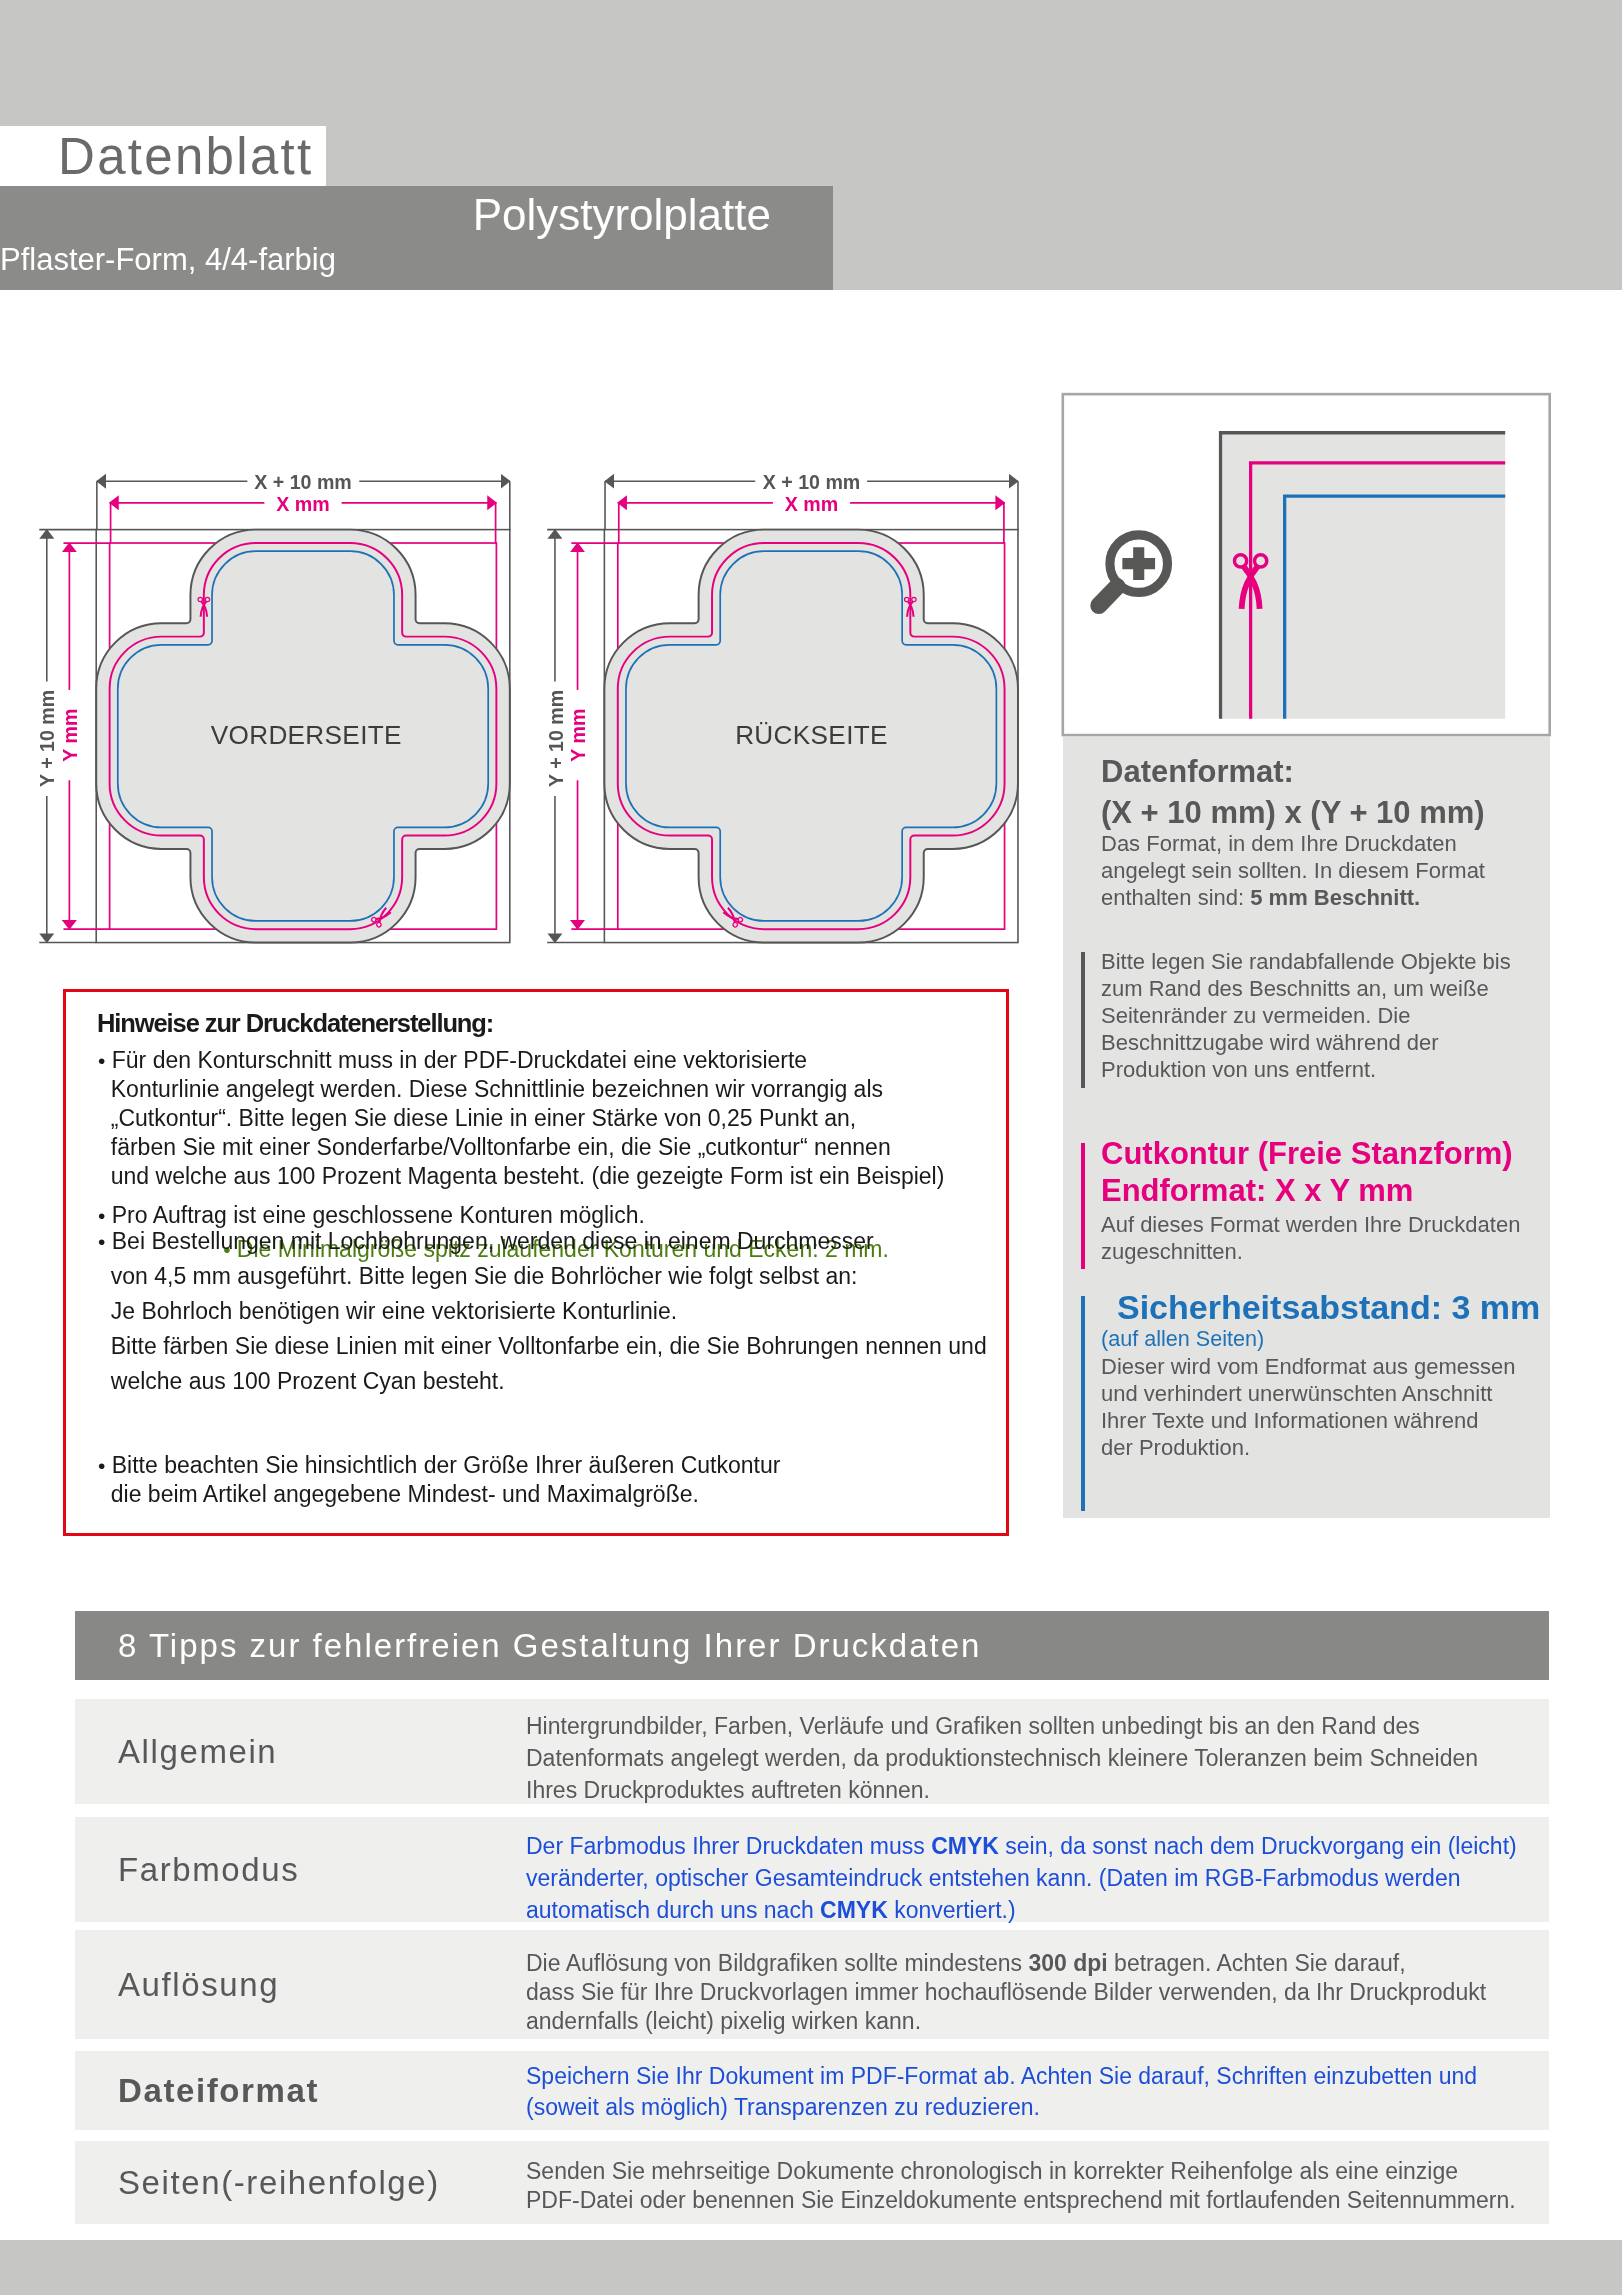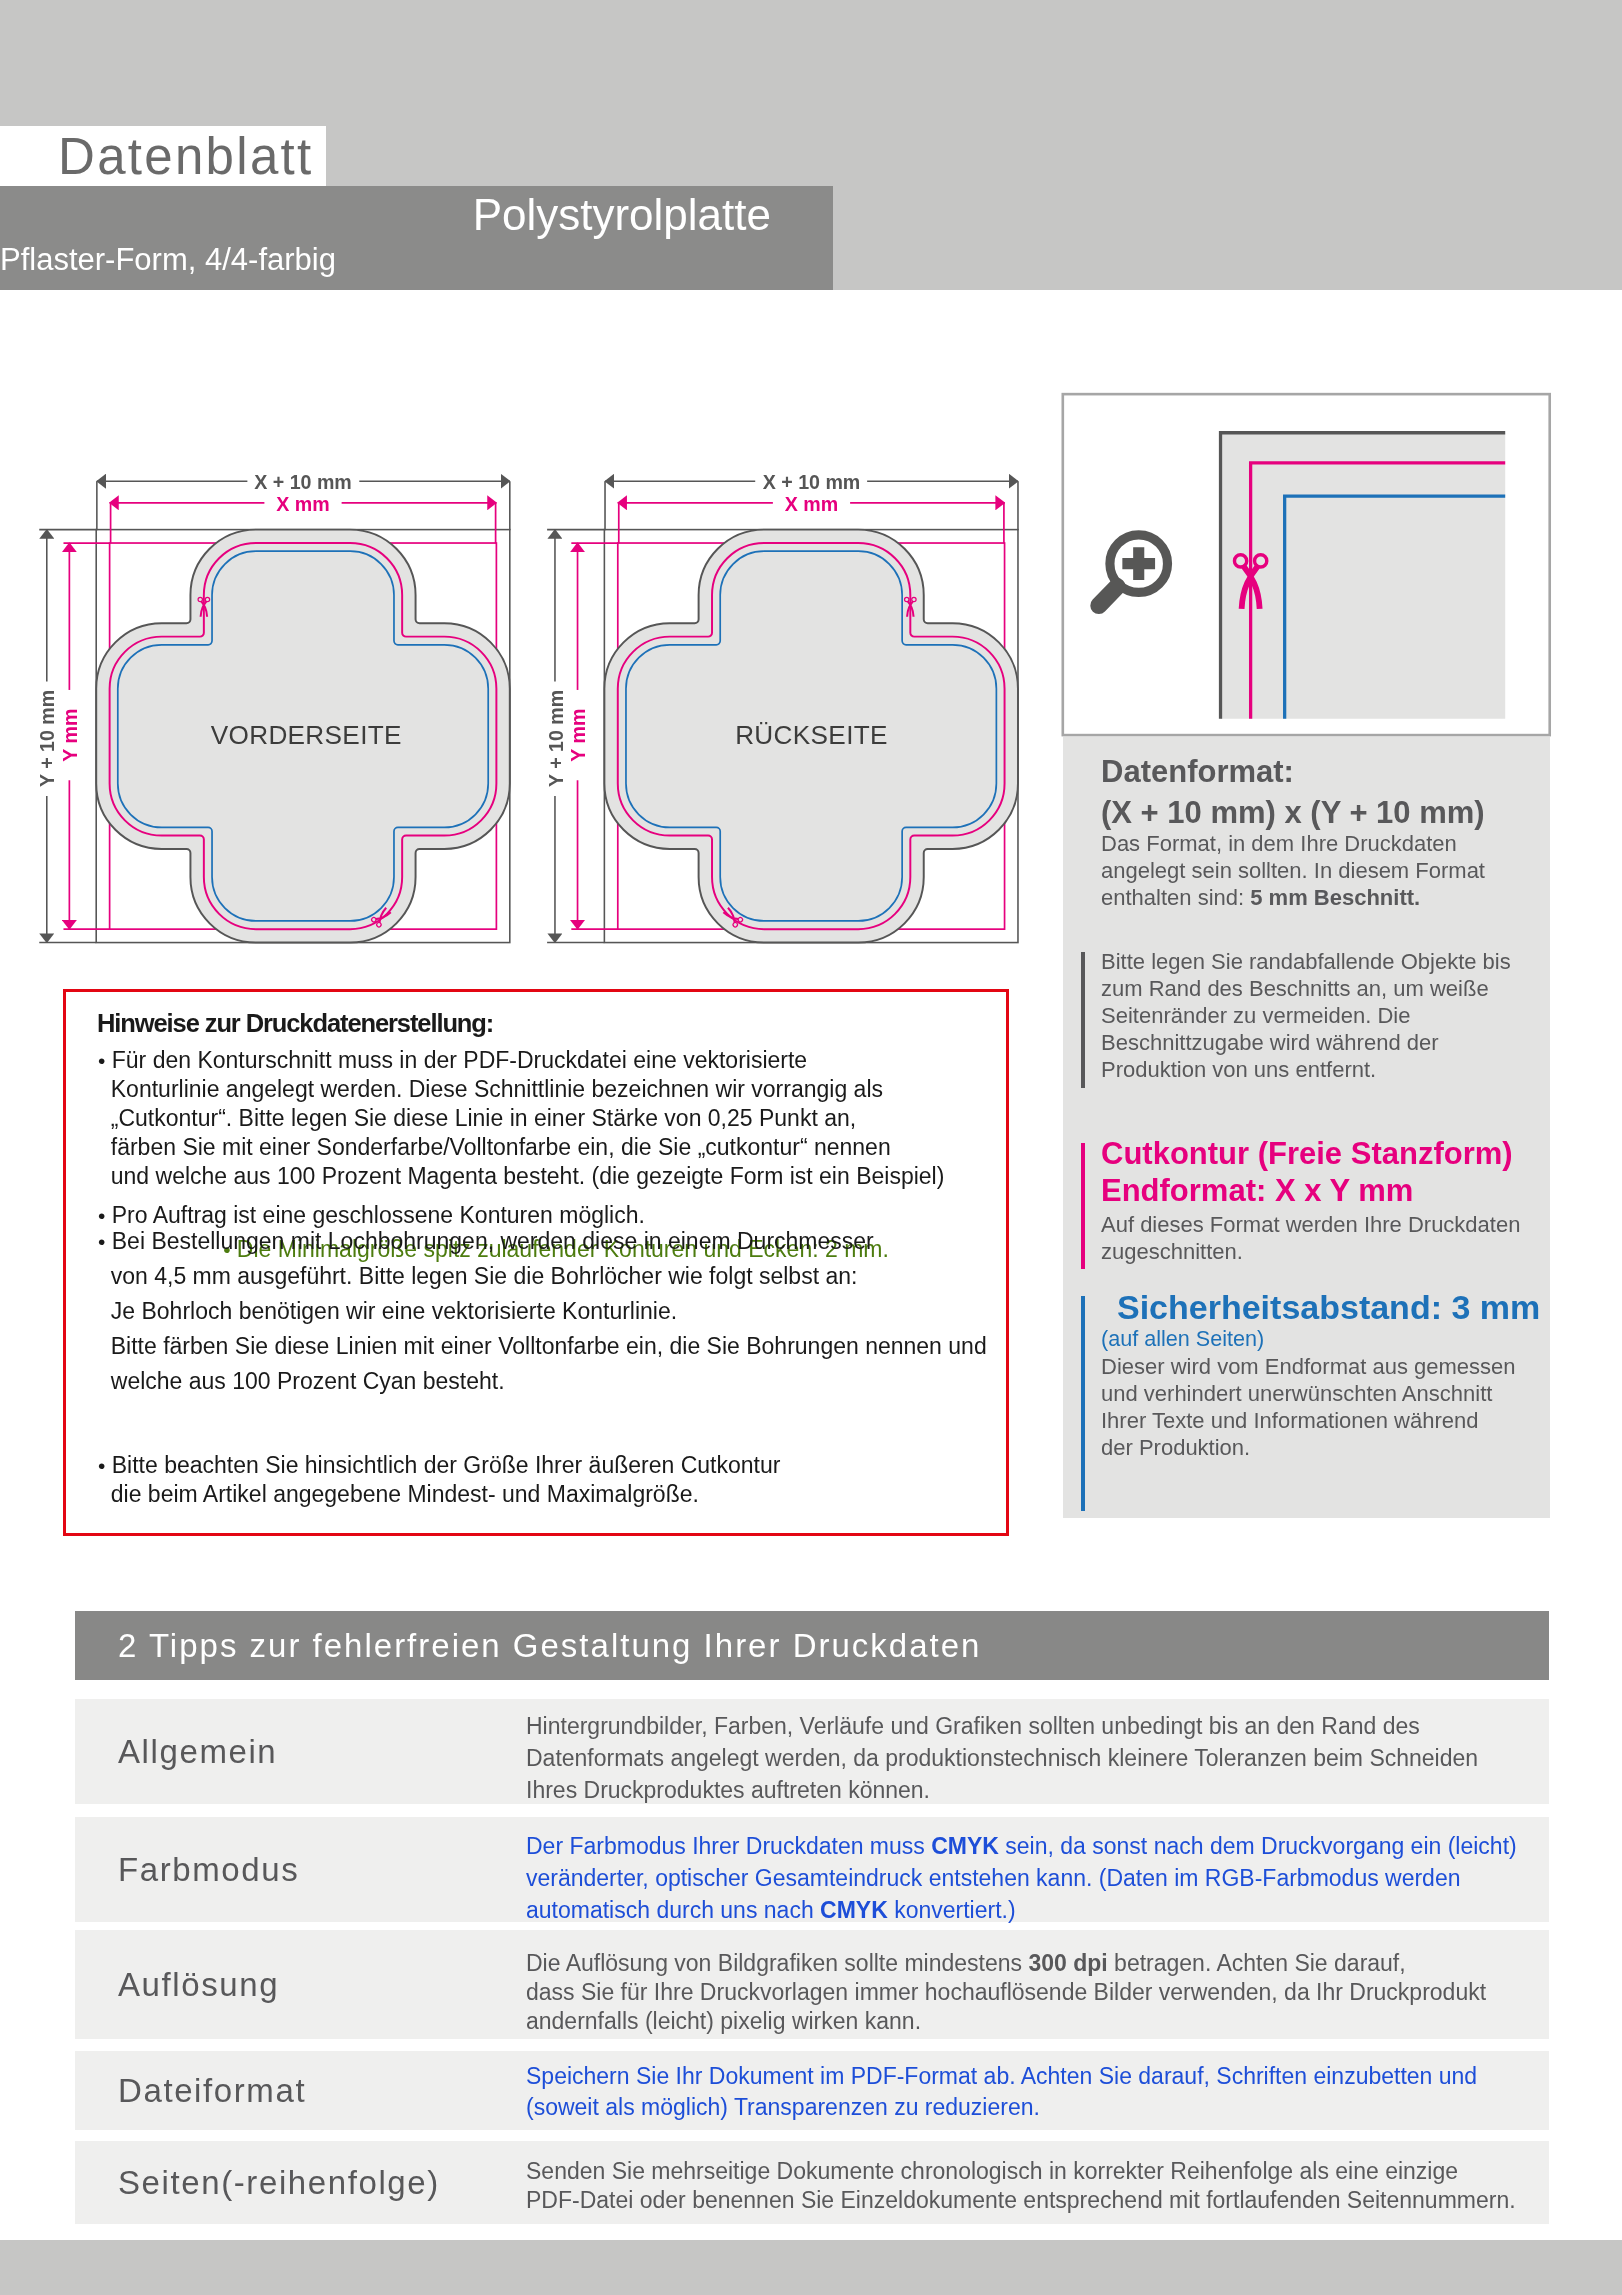--- a/index.html
+++ b/index.html
@@ -200,21 +200,21 @@
 <div class="abs" style="left:1081px;top:1296px;width:3.9px;height:215px;background:#1d71b8;"></div>
 
 <div class="abs" style="left:1101px;top:1290px;width:458px;font-size:34px;font-weight:bold;color:#1d71b8;line-height:35px;margin-left:16px;">Sicherheitsabstand: 3 mm</div>
 
 <div class="abs" style="left:1101px;top:1324px;width:458px;font-size:21.6px;color:#1d71b8;line-height:29px;">(auf allen Seiten)</div>
 
 <div class="abs" style="left:1101px;top:1353px;width:458px;font-size:22px;color:#58585a;line-height:27px;">Dieser wird vom Endformat aus gemessen<br>und verhindert unerwünschten Anschnitt<br>Ihrer Texte und Informationen während<br>der Produktion.</div>
 
 <div class="abs" style="left:75px;top:1611px;width:1474px;height:69px;background:#888887;"></div>
 
-<div class="abs" style="left:118px;top:1611px;width:1374px;height:69px;font-size:33px;color:#ffffff;line-height:69px;letter-spacing:2px;">2 Tipps zur fehlerfreien Gestaltung Ihrer Druckdaten</div>
+<div class="abs" style="left:118px;top:1611px;width:1374px;height:69px;font-size:33px;color:#ffffff;line-height:69px;letter-spacing:2px;">8 Tipps zur fehlerfreien Gestaltung Ihrer Druckdaten</div>
 
 <div class="abs" style="left:75px;top:1699px;width:1474px;height:105px;background:#efefee;"></div>
 
 <div class="abs" style="left:118px;top:1699px;height:105px;display:flex;align-items:center;font-size:33px;letter-spacing:1.6px;color:#58585a;">Allgemein</div>
 
 <div class="abs" style="left:526px;top:1710px;width:1008px;font-size:23px;color:#58585a;line-height:32px;">Hintergrundbilder, Farben, Verläufe und Grafiken sollten unbedingt bis an den Rand des<br>Datenformats angelegt werden, da produktionstechnisch kleinere Toleranzen beim Schneiden<br>Ihres Druckproduktes auftreten können.</div>
 
 <div class="abs" style="left:75px;top:1817px;width:1474px;height:105px;background:#efefee;"></div>
 
 <div class="abs" style="left:118px;top:1817px;height:105px;display:flex;align-items:center;font-size:33px;letter-spacing:1.6px;color:#58585a;">Farbmodus</div>
@@ -222,21 +222,21 @@
 <div class="abs" style="left:526px;top:1830px;width:1008px;font-size:23px;color:#1d4ed8;line-height:32px;">Der Farbmodus Ihrer Druckdaten muss <b>CMYK</b> sein, da sonst nach dem Druckvorgang ein (leicht)<br>veränderter, optischer Gesamteindruck entstehen kann. (Daten im RGB-Farbmodus werden<br>automatisch durch uns nach <b>CMYK</b> konvertiert.)</div>
 
 <div class="abs" style="left:75px;top:1930px;width:1474px;height:109px;background:#efefee;"></div>
 
 <div class="abs" style="left:118px;top:1930px;height:109px;display:flex;align-items:center;font-size:33px;letter-spacing:1.6px;color:#58585a;">Auflösung</div>
 
 <div class="abs" style="left:526px;top:1949px;width:1008px;font-size:23px;color:#58585a;line-height:29px;">Die Auflösung von Bildgrafiken sollte mindestens <b>300 dpi</b> betragen. Achten Sie darauf,<br>dass Sie für Ihre Druckvorlagen immer hochauflösende Bilder verwenden, da Ihr Druckprodukt<br>andernfalls (leicht) pixelig wirken kann.</div>
 
 <div class="abs" style="left:75px;top:2051px;width:1474px;height:79px;background:#efefee;"></div>
 
-<div class="abs" style="left:118px;top:2051px;height:79px;display:flex;align-items:center;font-size:33px;letter-spacing:1.6px;color:#58585a;">Dateiformat</div>
+<div class="abs" style="left:118px;top:2051px;height:79px;display:flex;align-items:center;font-size:33px;letter-spacing:1.6px;color:#58585a;font-weight:bold;">Dateiformat</div>
 
 <div class="abs" style="left:526px;top:2061px;width:1008px;font-size:23px;color:#1d4ed8;line-height:31px;">Speichern Sie Ihr Dokument im PDF-Format ab. Achten Sie darauf, Schriften einzubetten und<br>(soweit als möglich) Transparenzen zu reduzieren.</div>
 
 <div class="abs" style="left:75px;top:2141px;width:1474px;height:83px;background:#efefee;"></div>
 
 <div class="abs" style="left:118px;top:2141px;height:83px;display:flex;align-items:center;font-size:33px;letter-spacing:1.6px;color:#58585a;">Seiten(-reihenfolge)</div>
 
 <div class="abs" style="left:526px;top:2157px;width:1021px;font-size:23px;color:#58585a;line-height:29px;">Senden Sie mehrseitige Dokumente chronologisch in korrekter Reihenfolge als eine einzige<br>PDF-Datei oder benennen Sie Einzeldokumente entsprechend mit fortlaufenden Seitennummern.</div>
 
 <div class="abs" style="left:0;top:2240px;width:1623px;height:56px;background:#c6c6c5;"></div>

